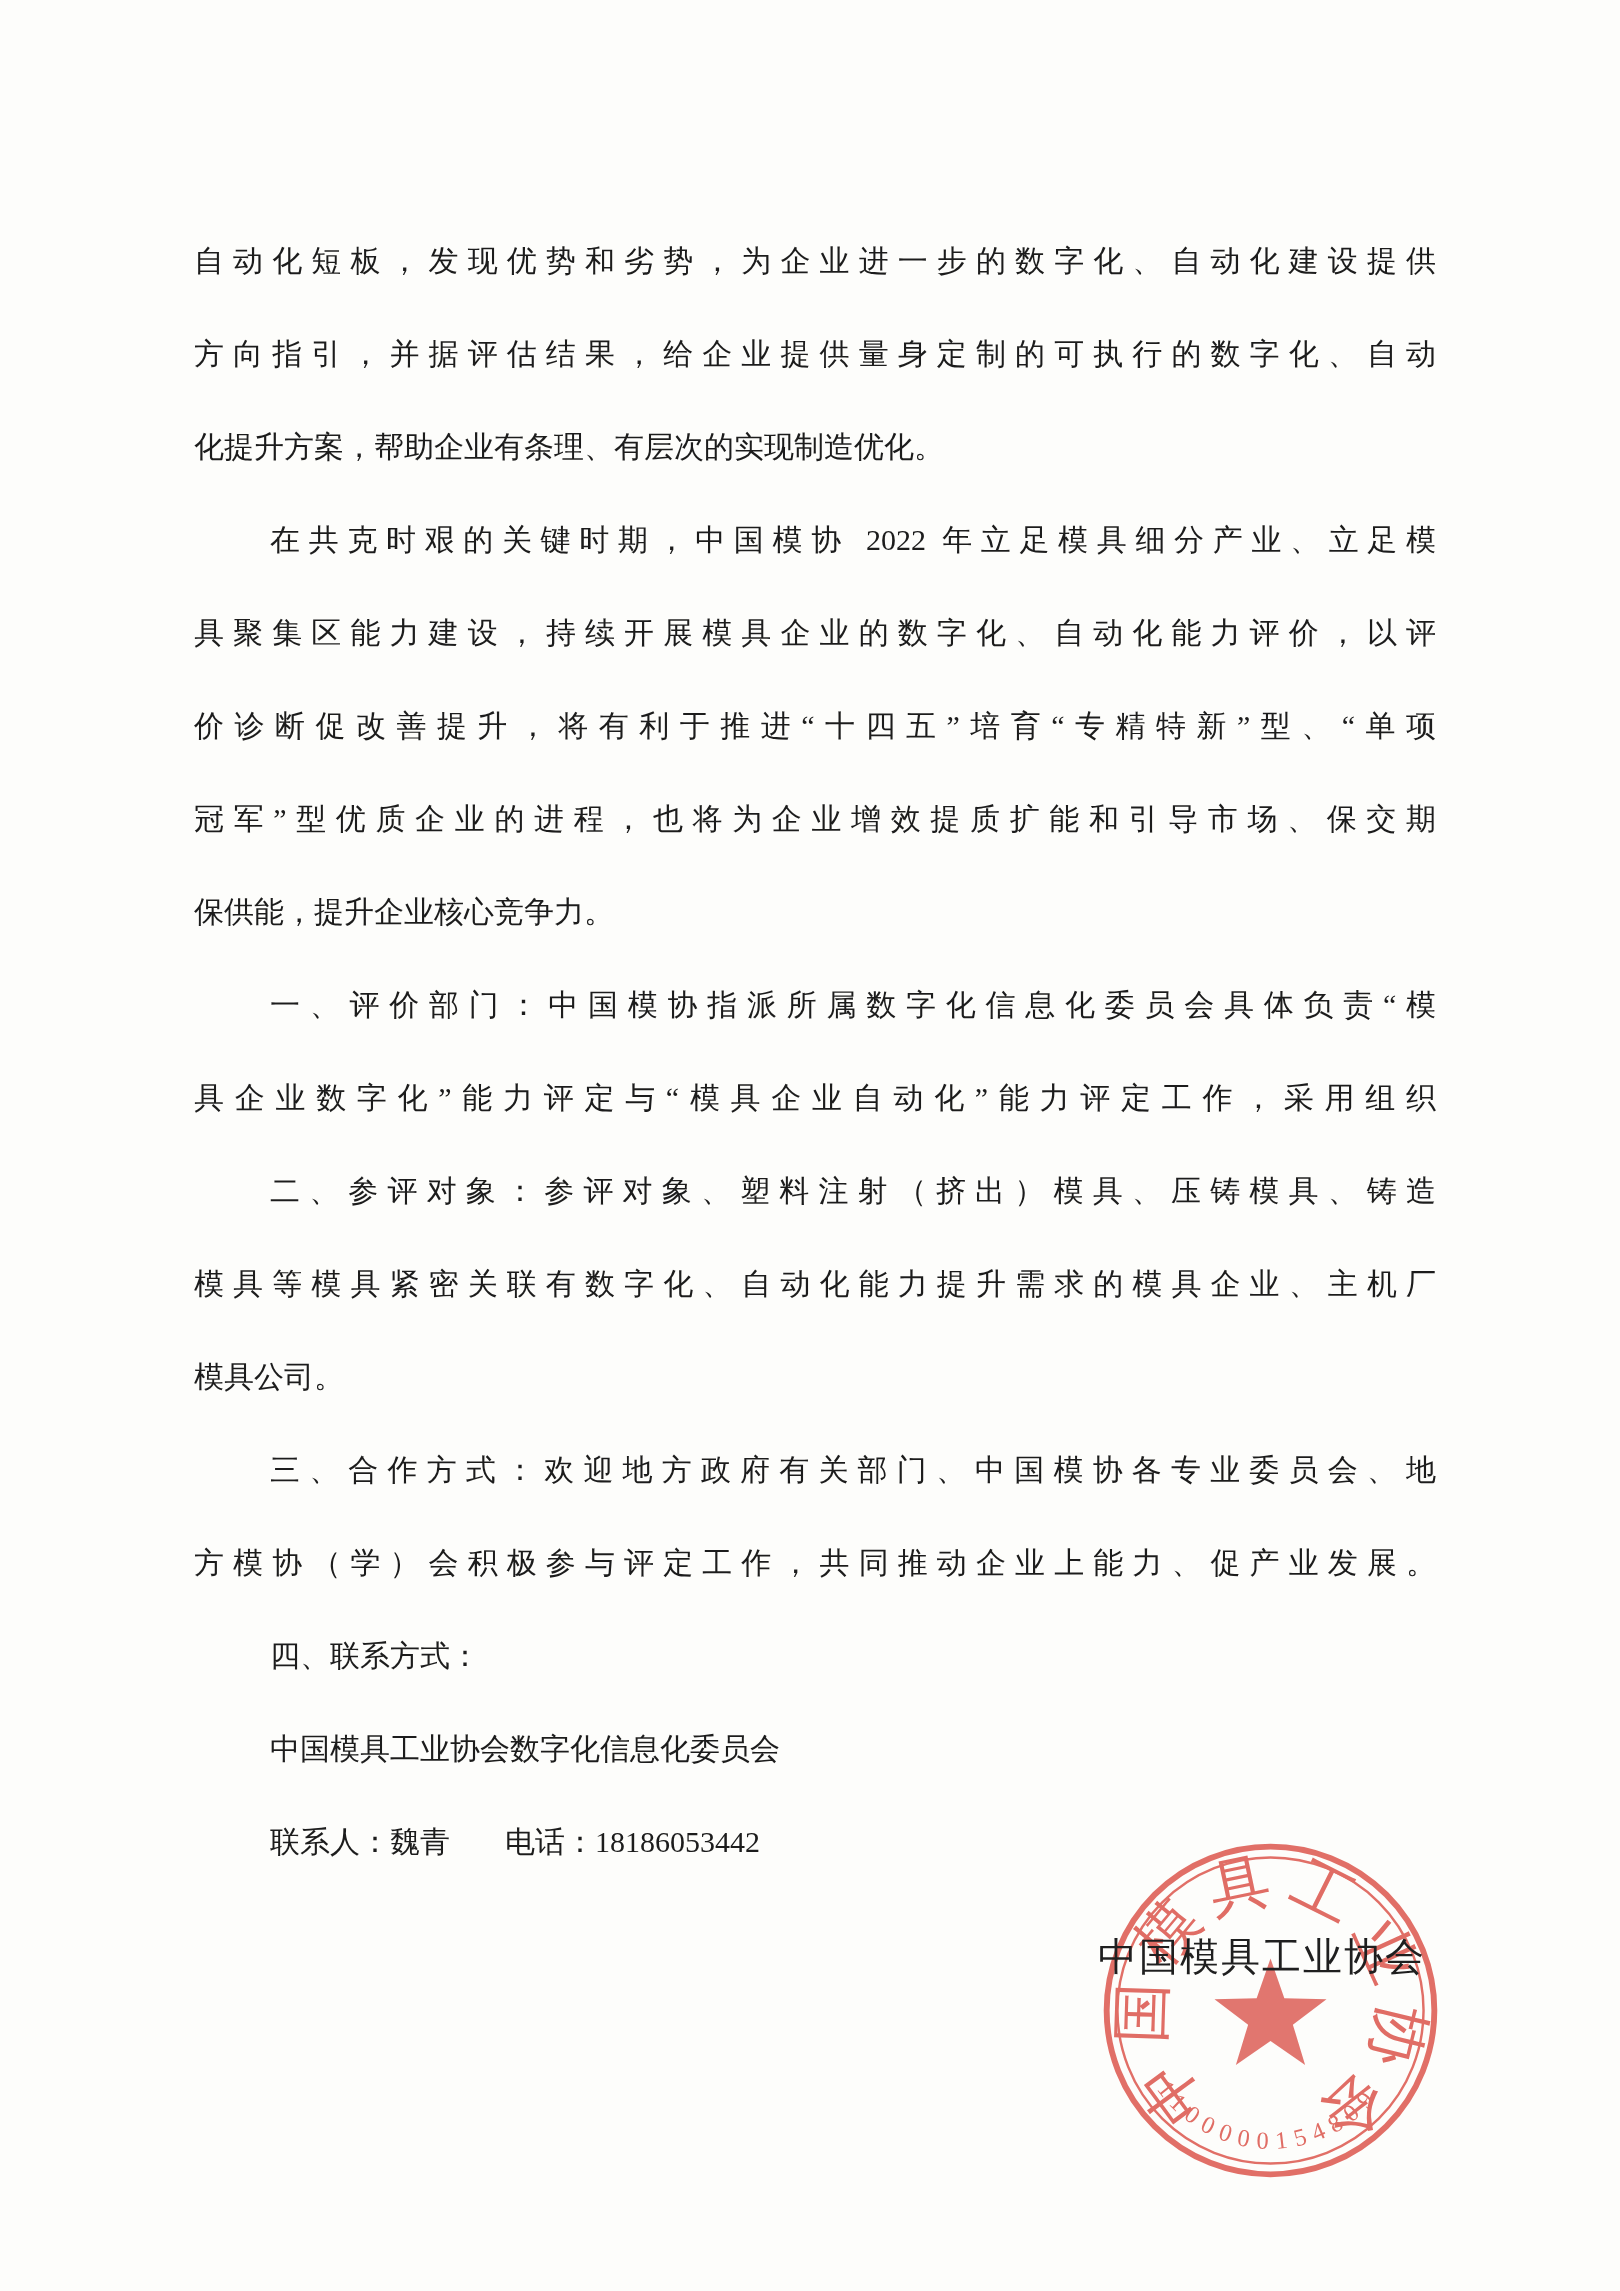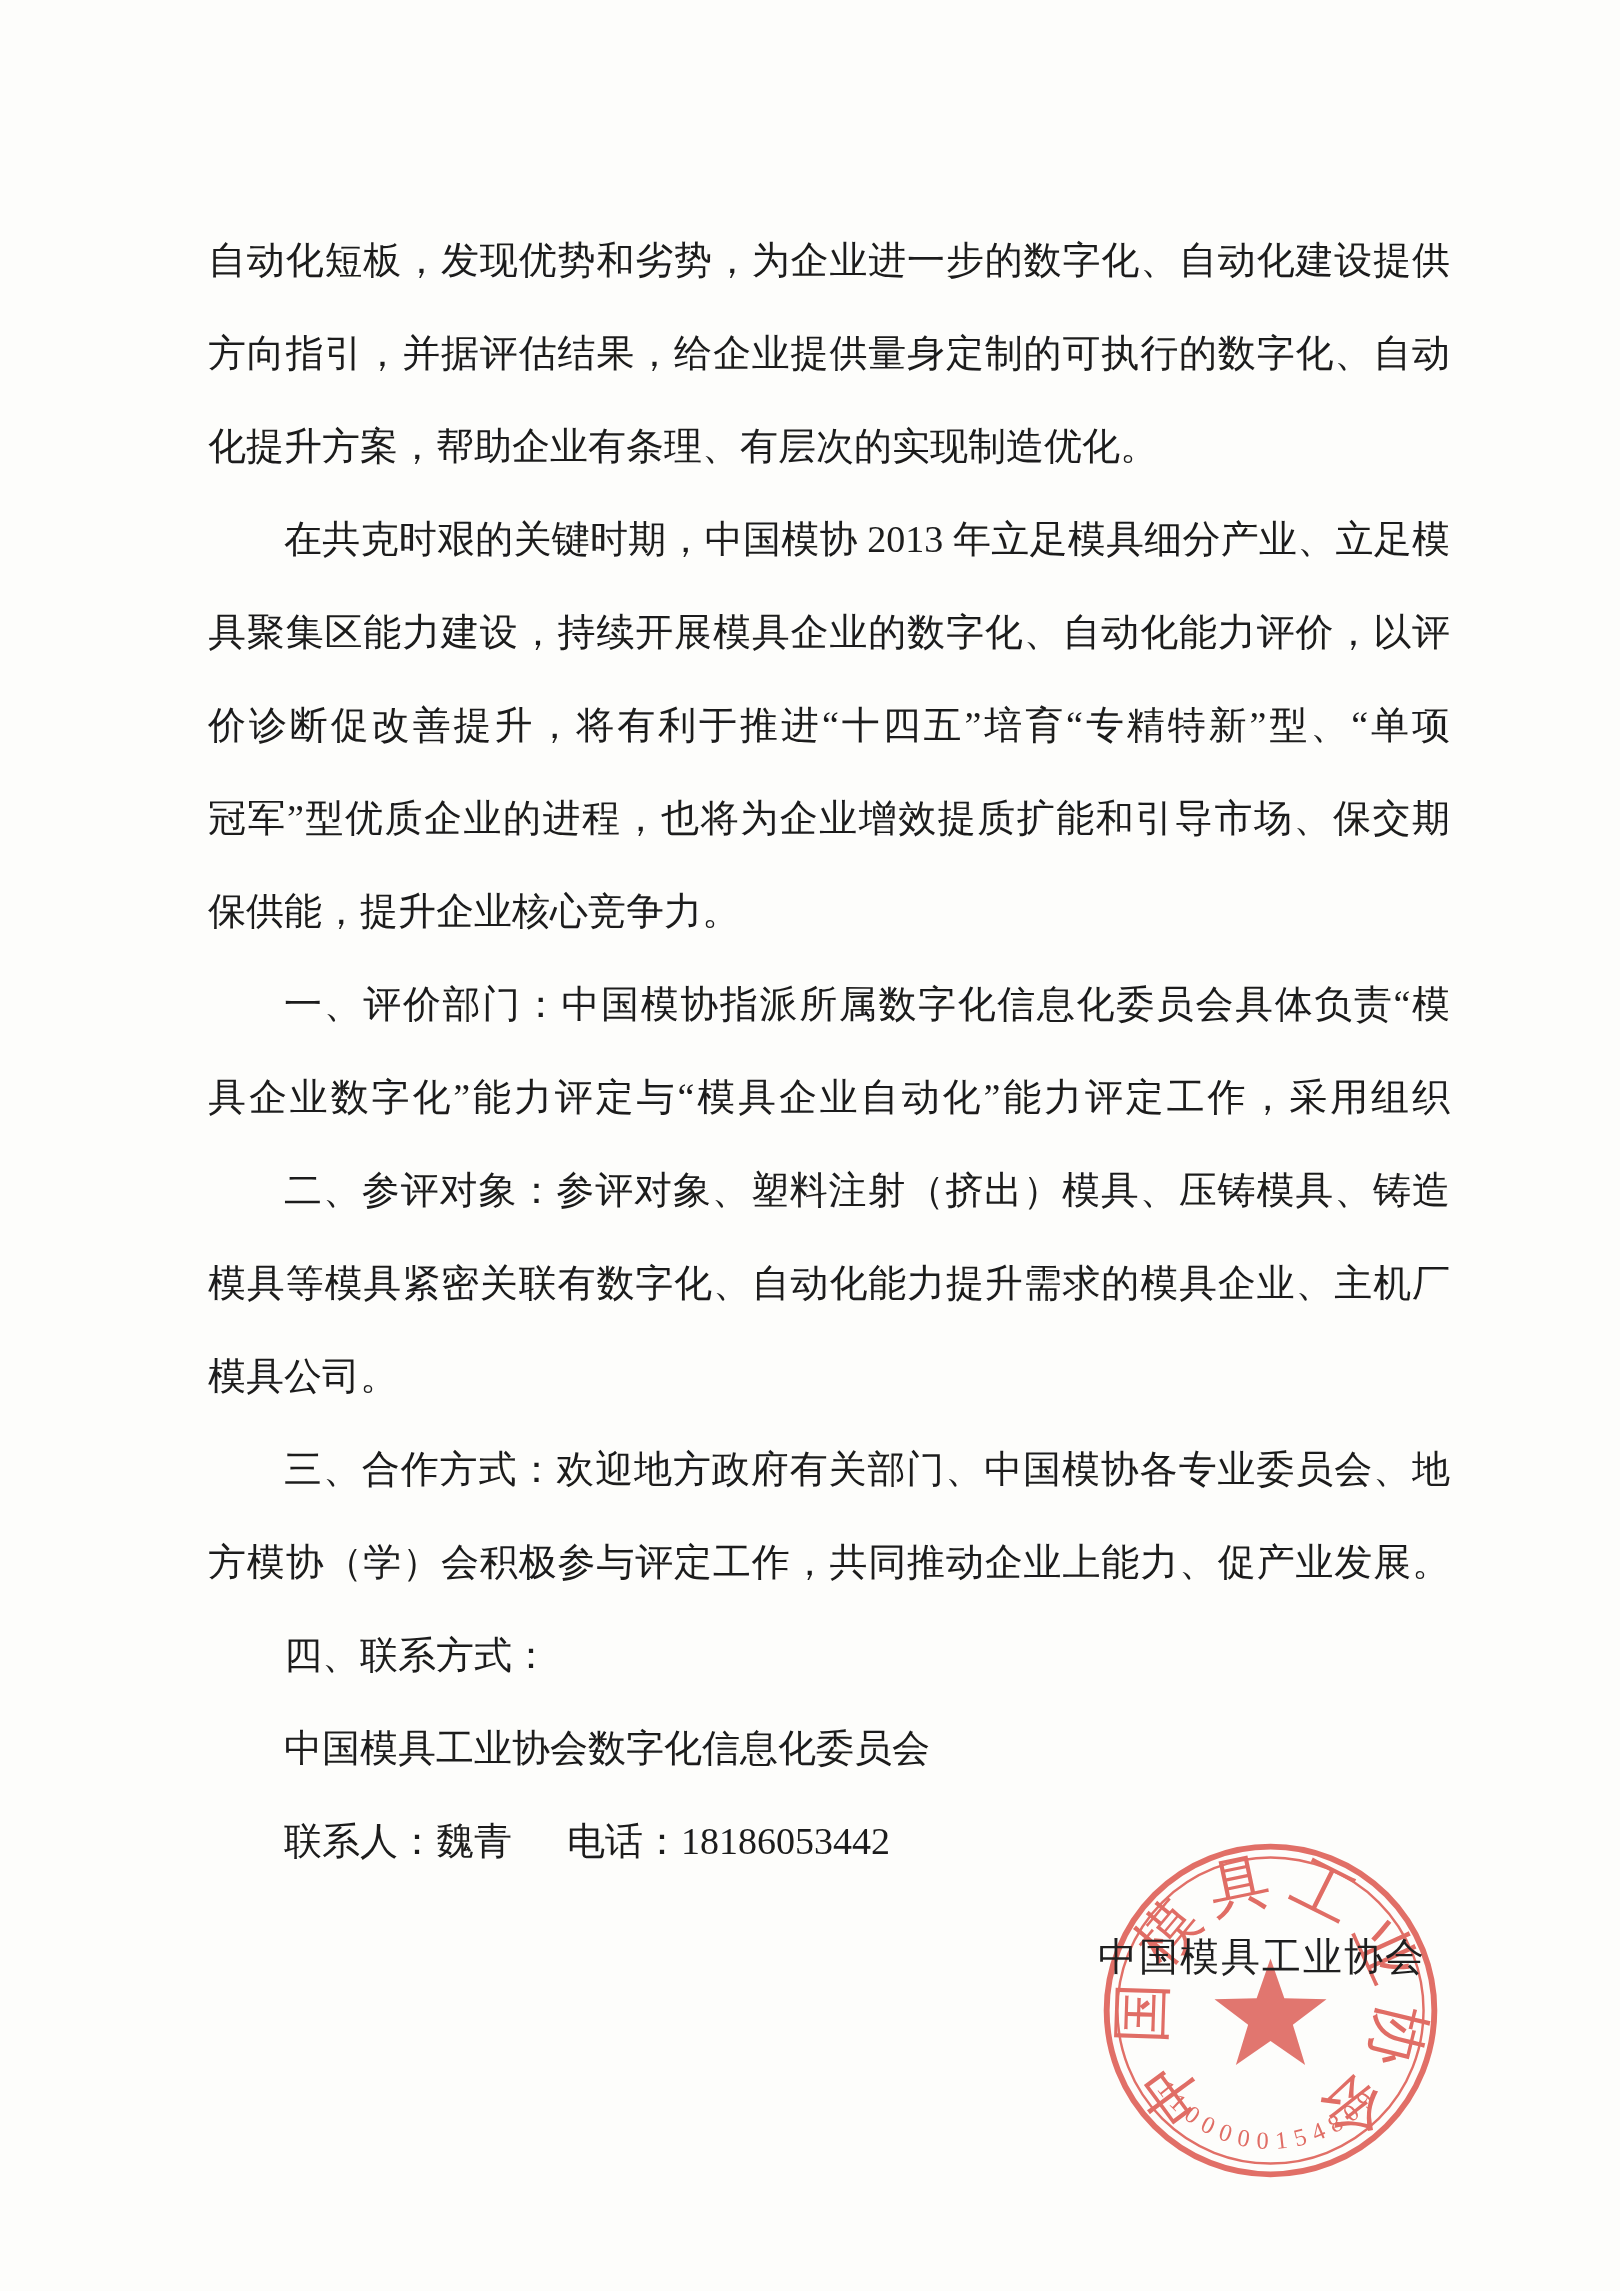--- a/index.html
+++ b/index.html
@@ -6,22 +6,22 @@
   .page{
     position:relative;
     width:1620px;height:2292px;
     background:#fdfdfb;
     overflow:hidden;
     font-family:"Liberation Serif", serif;
     color:#1c1c1c;
   }
   .content{
     position:absolute;
-    left:208px;top:214px;width:1242px;
-    font-size:38px;
+    left:194px;top:214px;width:1242px;
+    font-size:30px;
     z-index:1;
   }
   .line{
     height:93px;
     line-height:93px;
     white-space:normal;
   }
   .j{
     text-align:justify;
     text-align-last:justify;
@@ -52,21 +52,21 @@
 </style>
 </head>
 <body>
 
 <div class="page">
 
   <div class="content">
     <div class="line j"><span>自动化短板，发现优势和劣势，为企业进一步的数字化、自动化建设提供</span></div>
     <div class="line j"><span>方向指引，并据评估结果，给企业提供量身定制的可执行的数字化、自动</span></div>
     <div class="line"><span>化提升方案，帮助企业有条理、有层次的实现制造优化。</span></div>
-    <div class="line j ind"><span>在共克时艰的关键时期，中国模协 2013 年</span><span class="b">立足模具细分产业、立足模</span></div>
+    <div class="line j ind"><span>在共克时艰的关键时期，中国模协 2022 年</span><span class="b">立足模具细分产业、立足模</span></div>
     <div class="line j"><span class="b">具聚集区能力建设，</span><span>持续开展模具企业的数字化、自动化能力评价，以评</span></div>
     <div class="line j"><span>价诊断促改善提升，将有利于推进“十四五”培育“专精特新”型、“单项</span></div>
     <div class="line j"><span>冠军”型优质企业的进程，也将为企业增效提质扩能和引导市场、保交期</span></div>
     <div class="line"><span>保供能，提升企业核心竞争力。</span></div>
     <div class="line j ind"><span class="b">一、评价部门：</span><span>中国模协指派所属数字化信息化委员会具体负责“模</span></div>
     <div class="line j"><span>具企业数字化”能力评定与“模具企业自动化”能力评定工作，采用组织</span></div>
     <div class="line j ind"><span class="b">二、参评对象：</span><span>参评对象、塑料注射（挤出）模具、压铸模具、铸造</span></div>
     <div class="line j"><span>模具等模具紧密关联有数字化、自动化能力提升需求的模具企业、主机厂</span></div>
     <div class="line"><span>模具公司。</span></div>
     <div class="line j ind"><span class="b">三、合作方式：</span><span>欢迎地方政府有关部门、中国模协各专业委员会、地</span></div>

